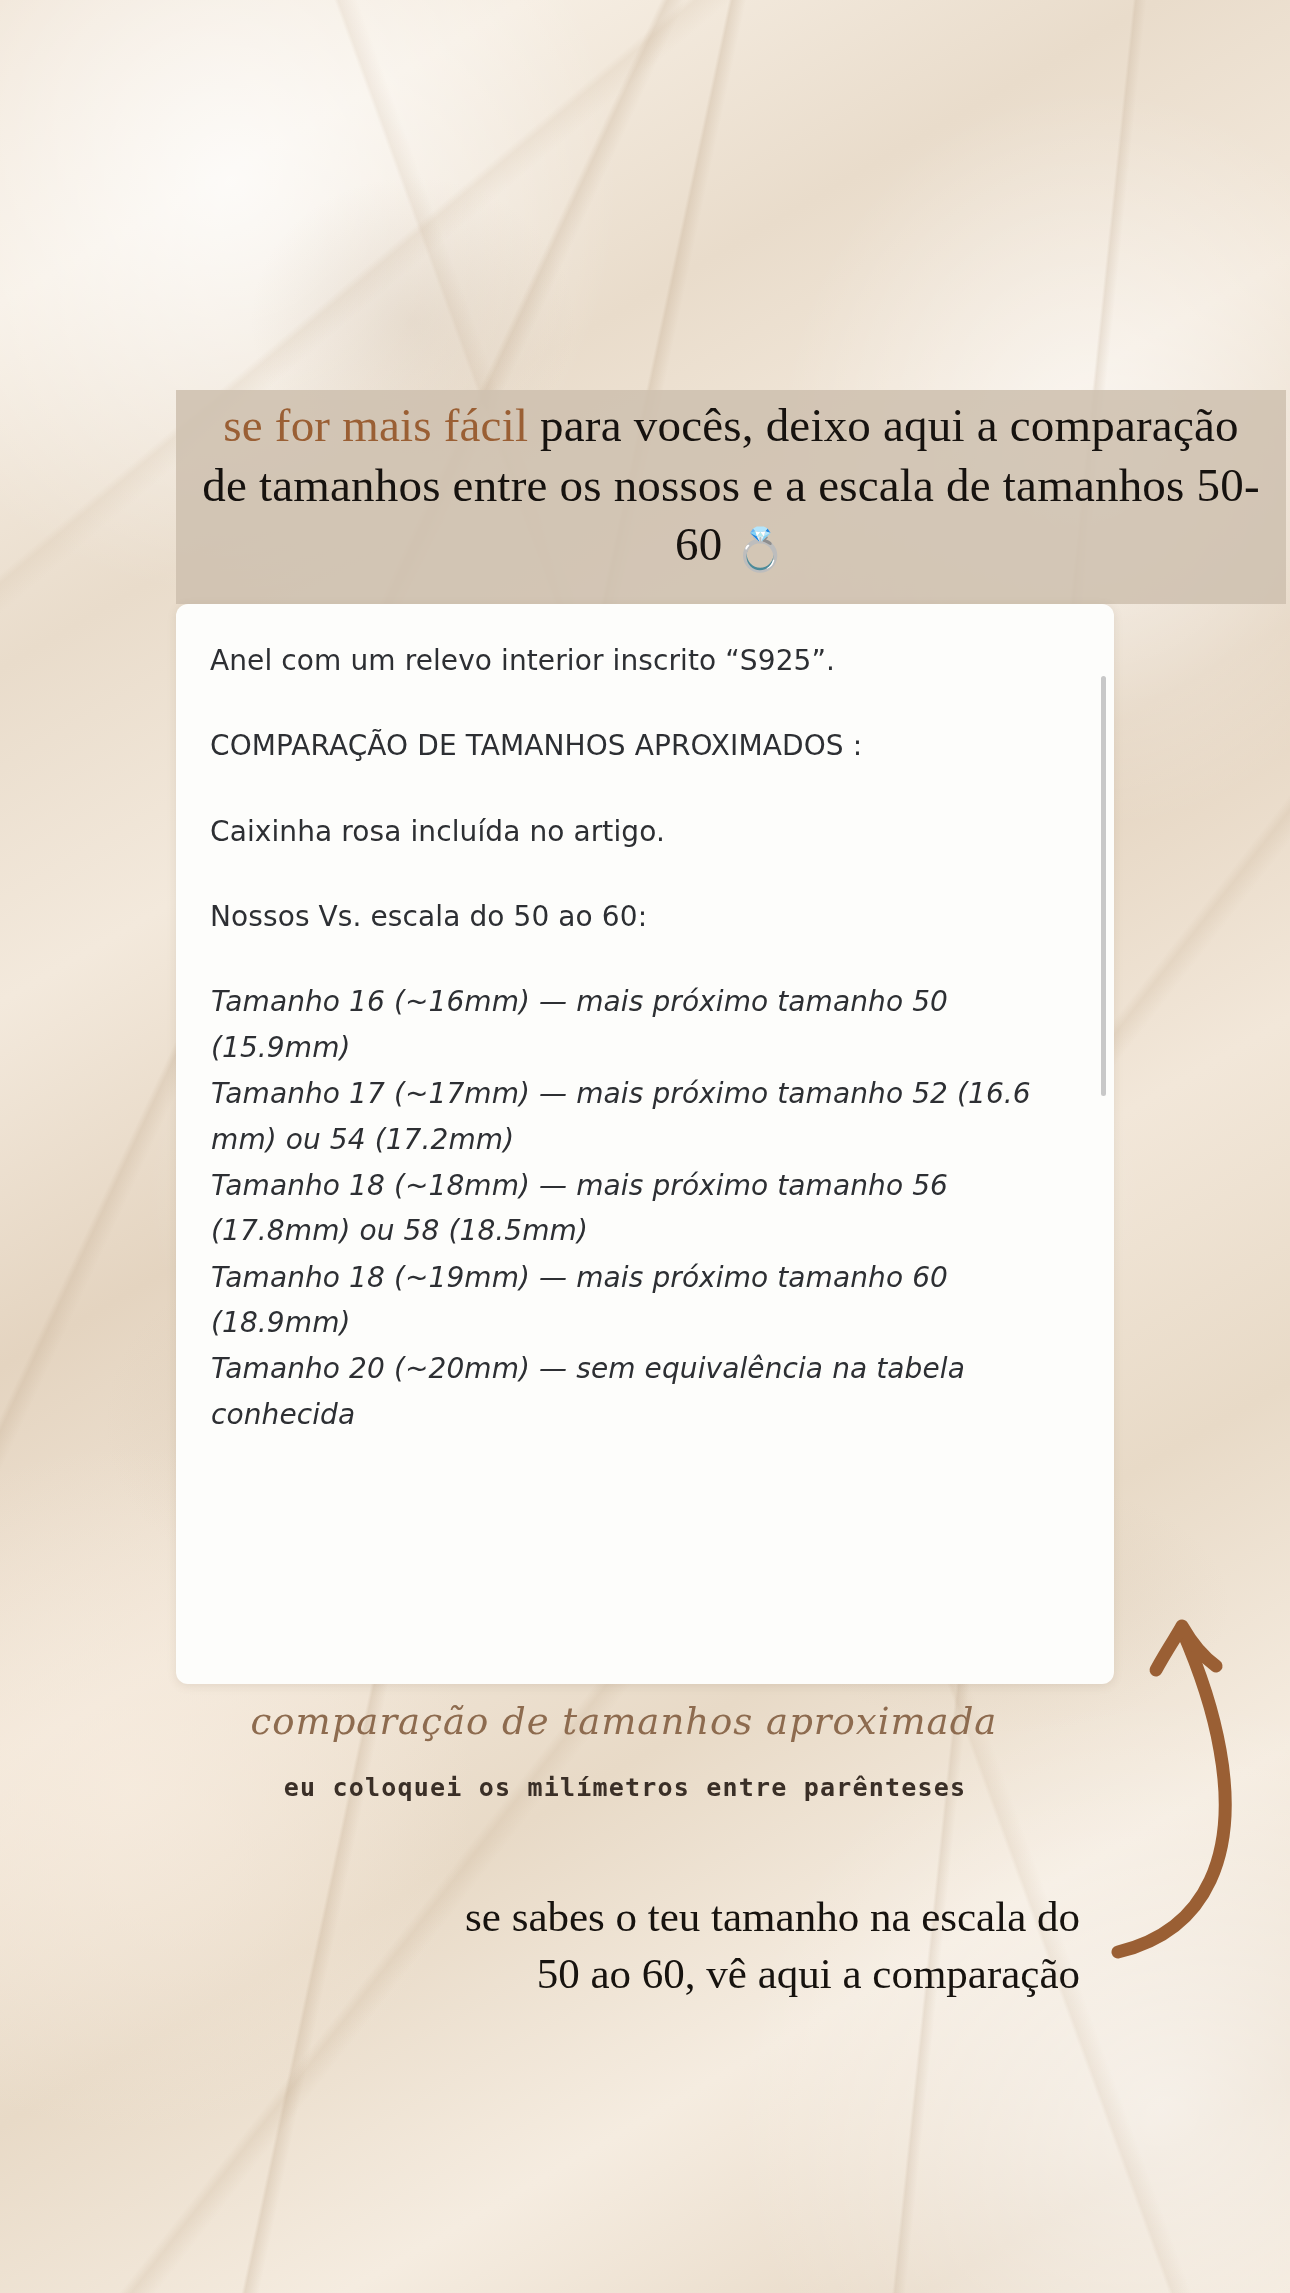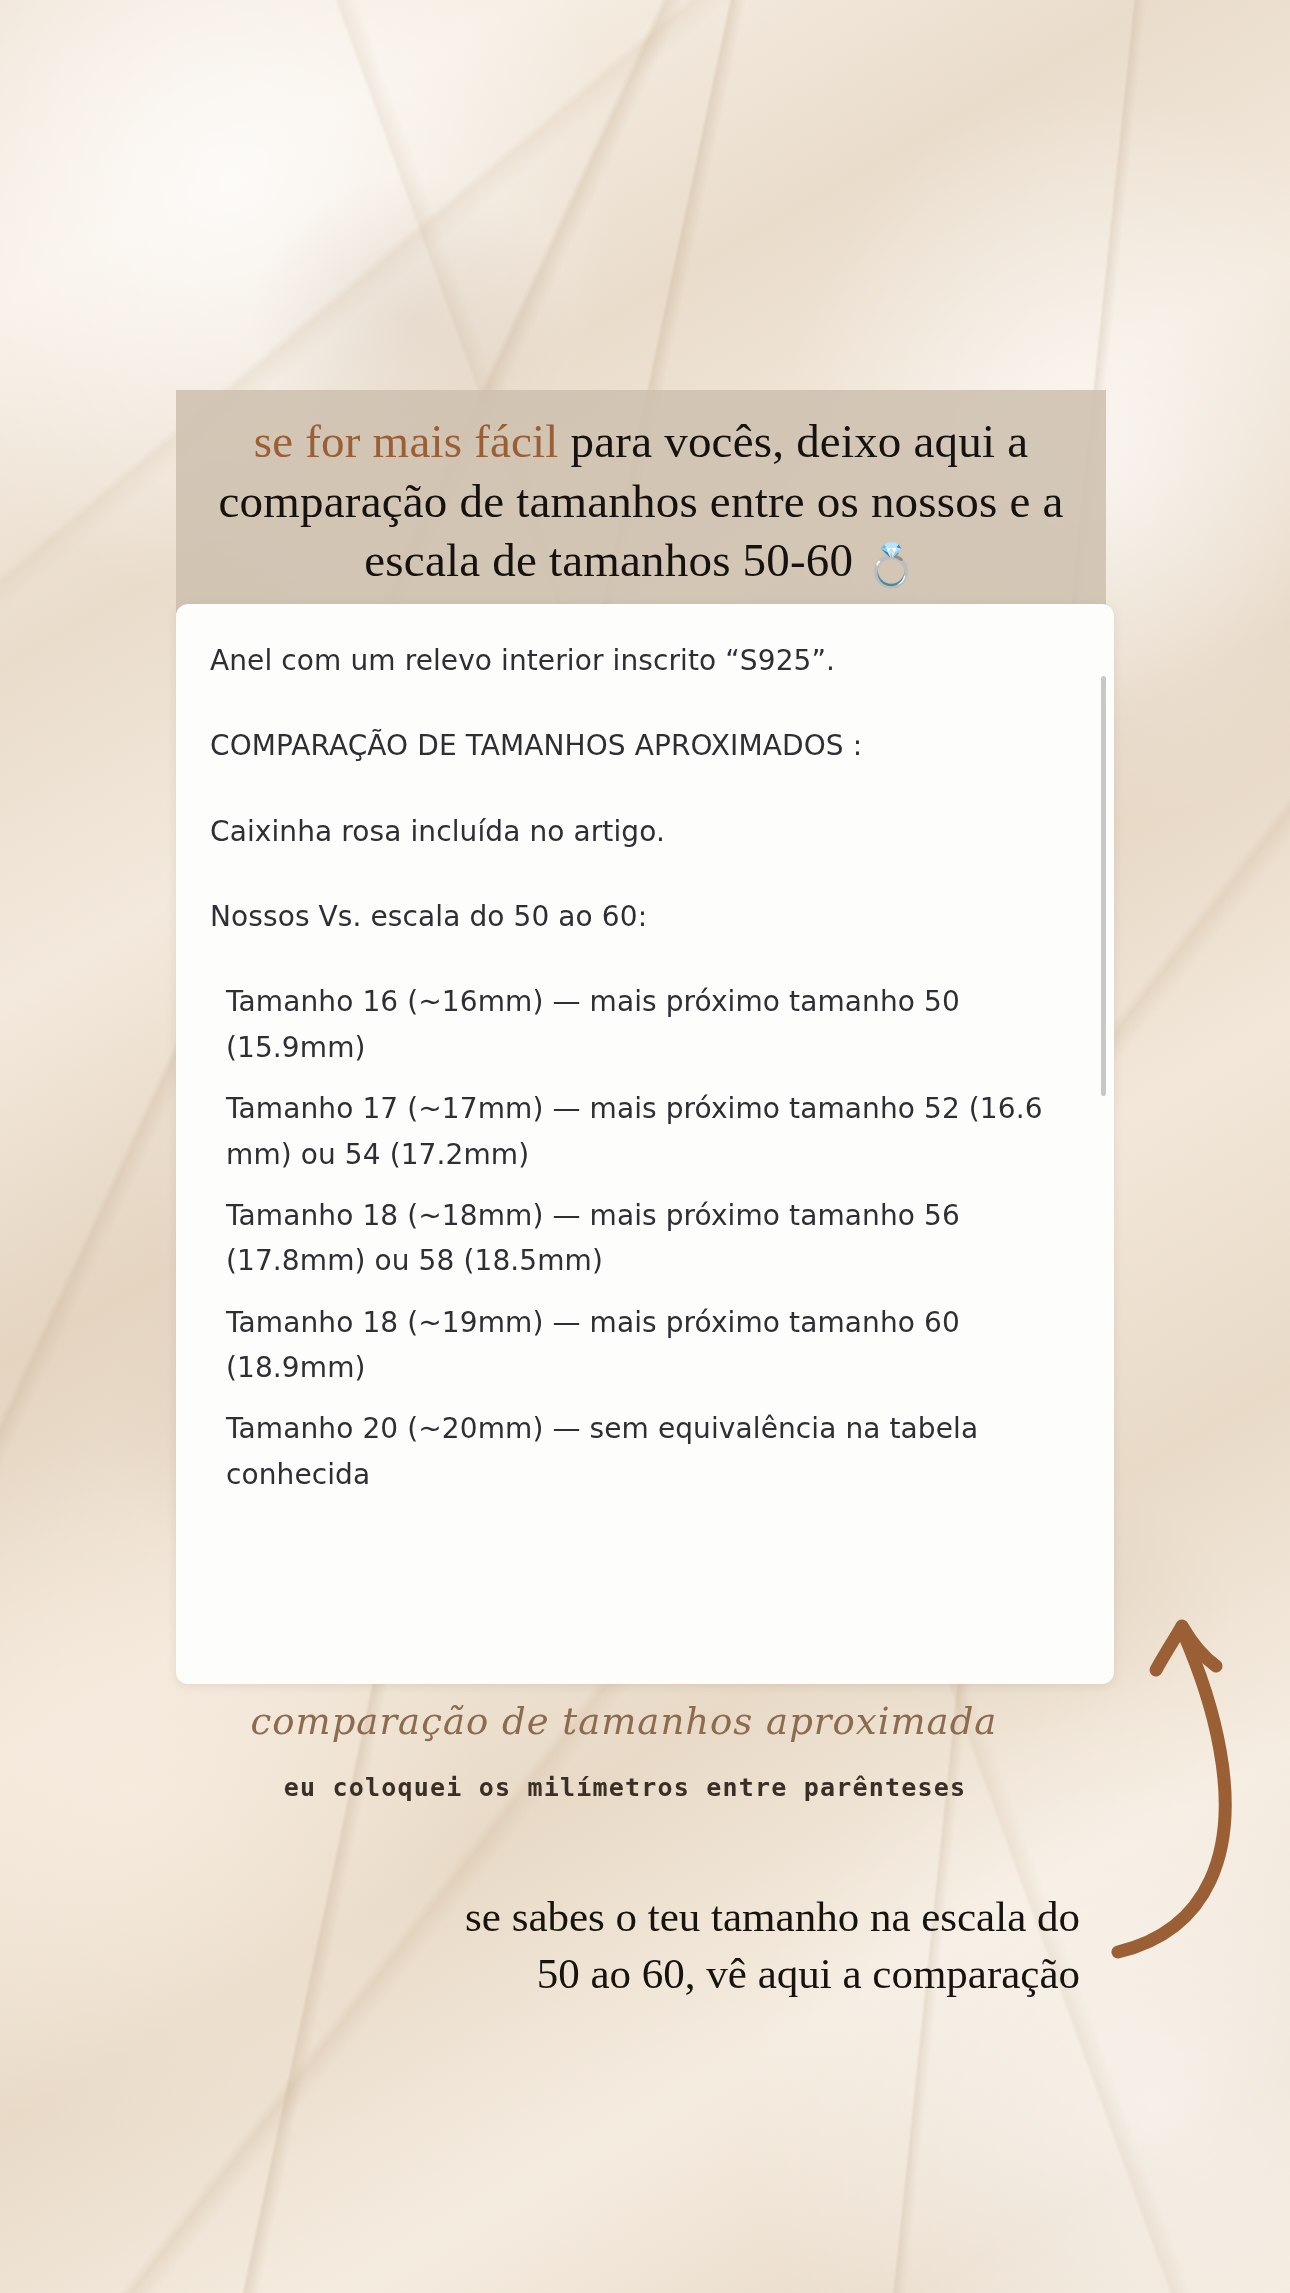--- a/index.html
+++ b/index.html
@@ -60,22 +60,22 @@
       radial-gradient(ellipse 22% 7% at 70% 36%, rgba(176,150,120,0.14) 0%, rgba(176,150,120,0) 70%),
       radial-gradient(ellipse 20% 10% at 22% 62%, rgba(176,150,120,0.12) 0%, rgba(176,150,120,0) 70%),
       radial-gradient(ellipse 25% 8% at 78% 70%, rgba(176,150,120,0.12) 0%, rgba(176,150,120,0) 70%);
   }
 
   
   #headline {
     position: absolute;
     left: 176px;
     top: 390px;
-    width: 930px;
-    padding: 22px 26px 26px 26px;
+    width: 1110px;
+    padding: 6px 26px 26px 26px;
     background: rgba(206,192,175,0.88);
     text-align: center;
     font-family: "Liberation Serif", serif;
     font-size: 47px;
     line-height: 1.27;
     color: #16120f;
     letter-spacing: 0.2px;
   }
   #headline .accent {
     color: #9a5f34;
@@ -102,21 +102,22 @@
     font-family: "DejaVu Sans", sans-serif;
     font-size: 28px;
     line-height: 1.62;
     color: #2d2f33;
     letter-spacing: 0.1px;
   }
   #card-inner p {
     margin: 0 0 40px 0;
   }
   #card-inner .sizes p {
-    margin: 16px;
+    margin: 1px;
+    font-style: italic;
   }
   
   #card-scroll-track {
     position: absolute;
     right: 8px;
     top: 72px;
     width: 5px;
     height: 980px;
     background: transparent;
   }

